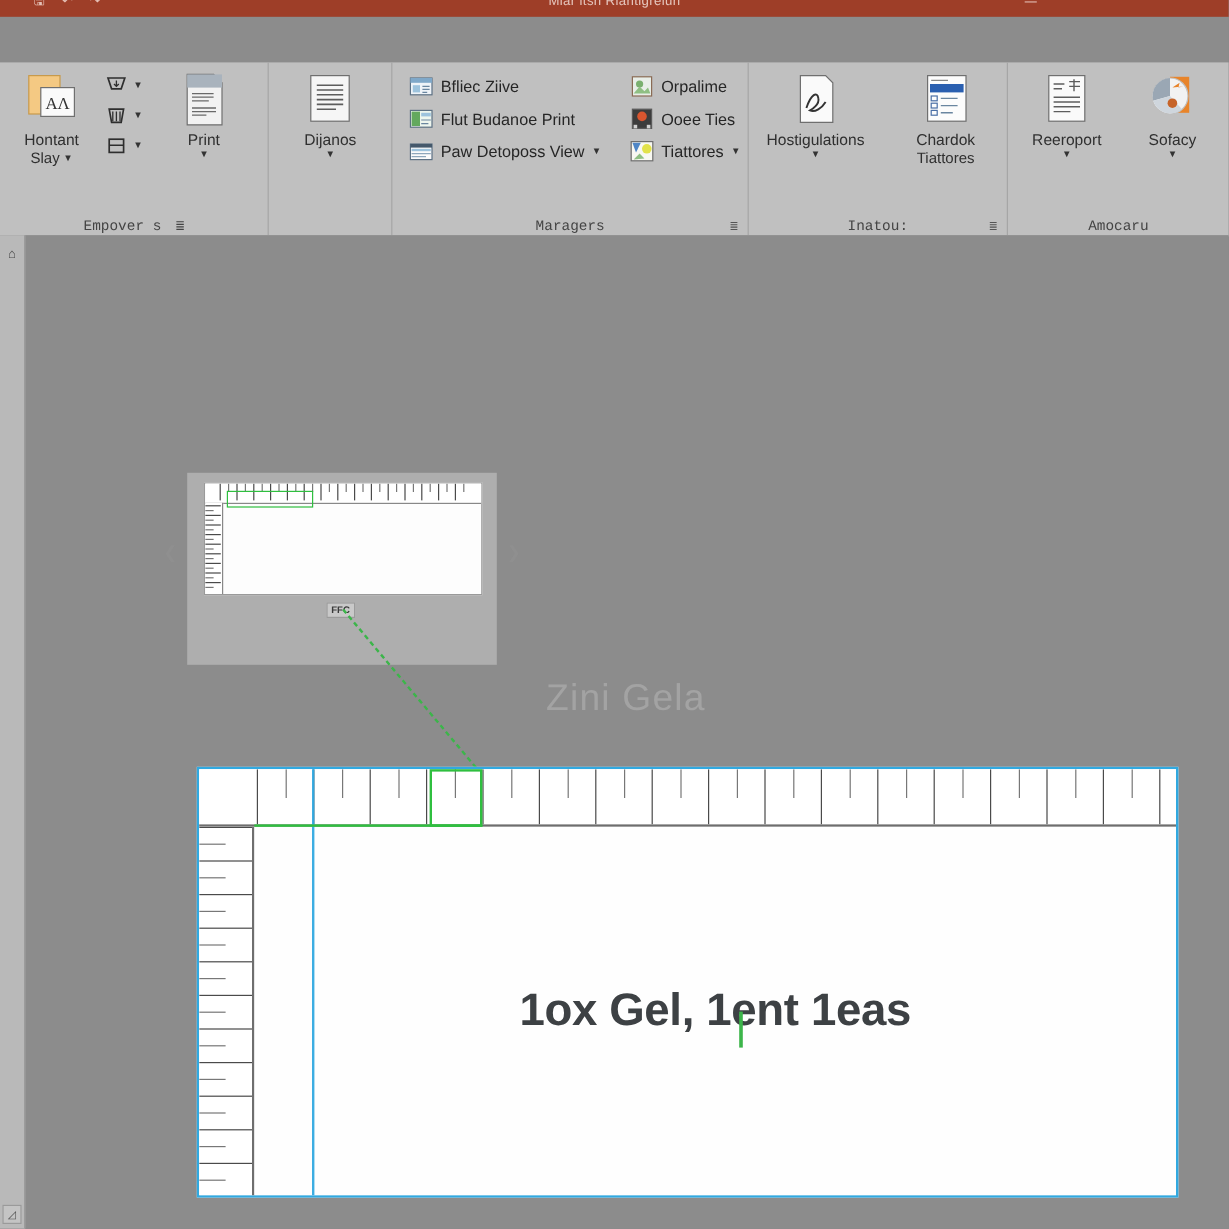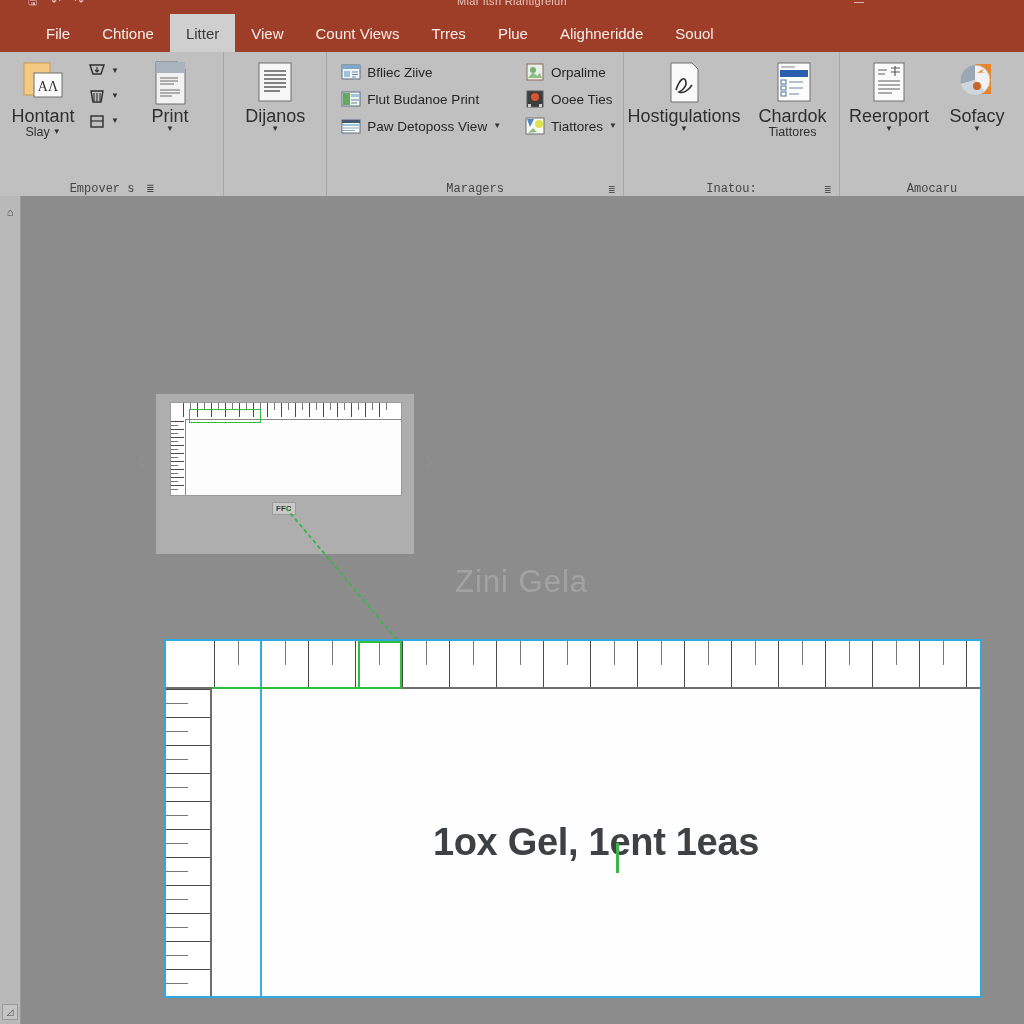--- a/index.html
+++ b/index.html
@@ -60,21 +60,21 @@
   }
   .rgroup-footer .launcher{position:absolute;right:8px;font-size:11px;color:#555;}
 
   
   .bigbtn{
     width:64px;display:flex;flex-direction:column;align-items:center;gap:2px;
     cursor:default;
   }
   .bigbtn .glyph{height:50px;display:flex;align-items:center;justify-content:center;}
   .bigbtn .lab{
-    font-size:18px;color:#2f2f2f;text-align:center;line-height:13px;
+    font-size:13px;color:#2f2f2f;text-align:center;line-height:13px;
     white-space:nowrap;
   }
   .bigbtn .lab2{font-size:12.5px;color:#2f2f2f;text-align:center;line-height:14px;}
   .caret{font-size:8px;color:#333;line-height:8px;}
 
   
   .smallcol{display:flex;flex-direction:column;gap:3px;padding-top:2px;}
   .smallbtn{display:flex;align-items:center;gap:3px;cursor:default;}
   .smallbtn .ic{width:22px;height:22px;display:flex;align-items:center;justify-content:center;}
 
@@ -192,33 +192,20 @@
   <div class="titlebar">
     <div class="qat">
       <span>🖫</span>
       <span>↶</span>
       <span>↷</span>
     </div>
     <div class="title-text">Miar itsn Rlantigrelun</div>
     <div class="win-btns">—</div>
   </div>
 
-  <div class="tabstrip">
-    <div class="tabs" id="tabs-host">
-        <div class="tab">File</div>
-        <div class="tab">Chtione</div>
-        <div class="tab active">Litter</div>
-        <div class="tab">View</div>
-        <div class="tab">Count Views</div>
-        <div class="tab">Trres</div>
-        <div class="tab">Plue</div>
-        <div class="tab">Alighneridde</div>
-        <div class="tab">Souol</div>
-      </div>
-  </div>
 
   <div class="ribbon">
 
     <div class="rgroup" style="width:280px;">
       <div class="rgroup-body">
 
         <div class="bigbtn" style="width:74px;">
           <div class="glyph">
             <svg width="46" height="44" viewBox="0 0 46 44">
               <rect x="4" y="2" width="26" height="32" fill="#f4c983" stroke="#c79a4c"></rect>

